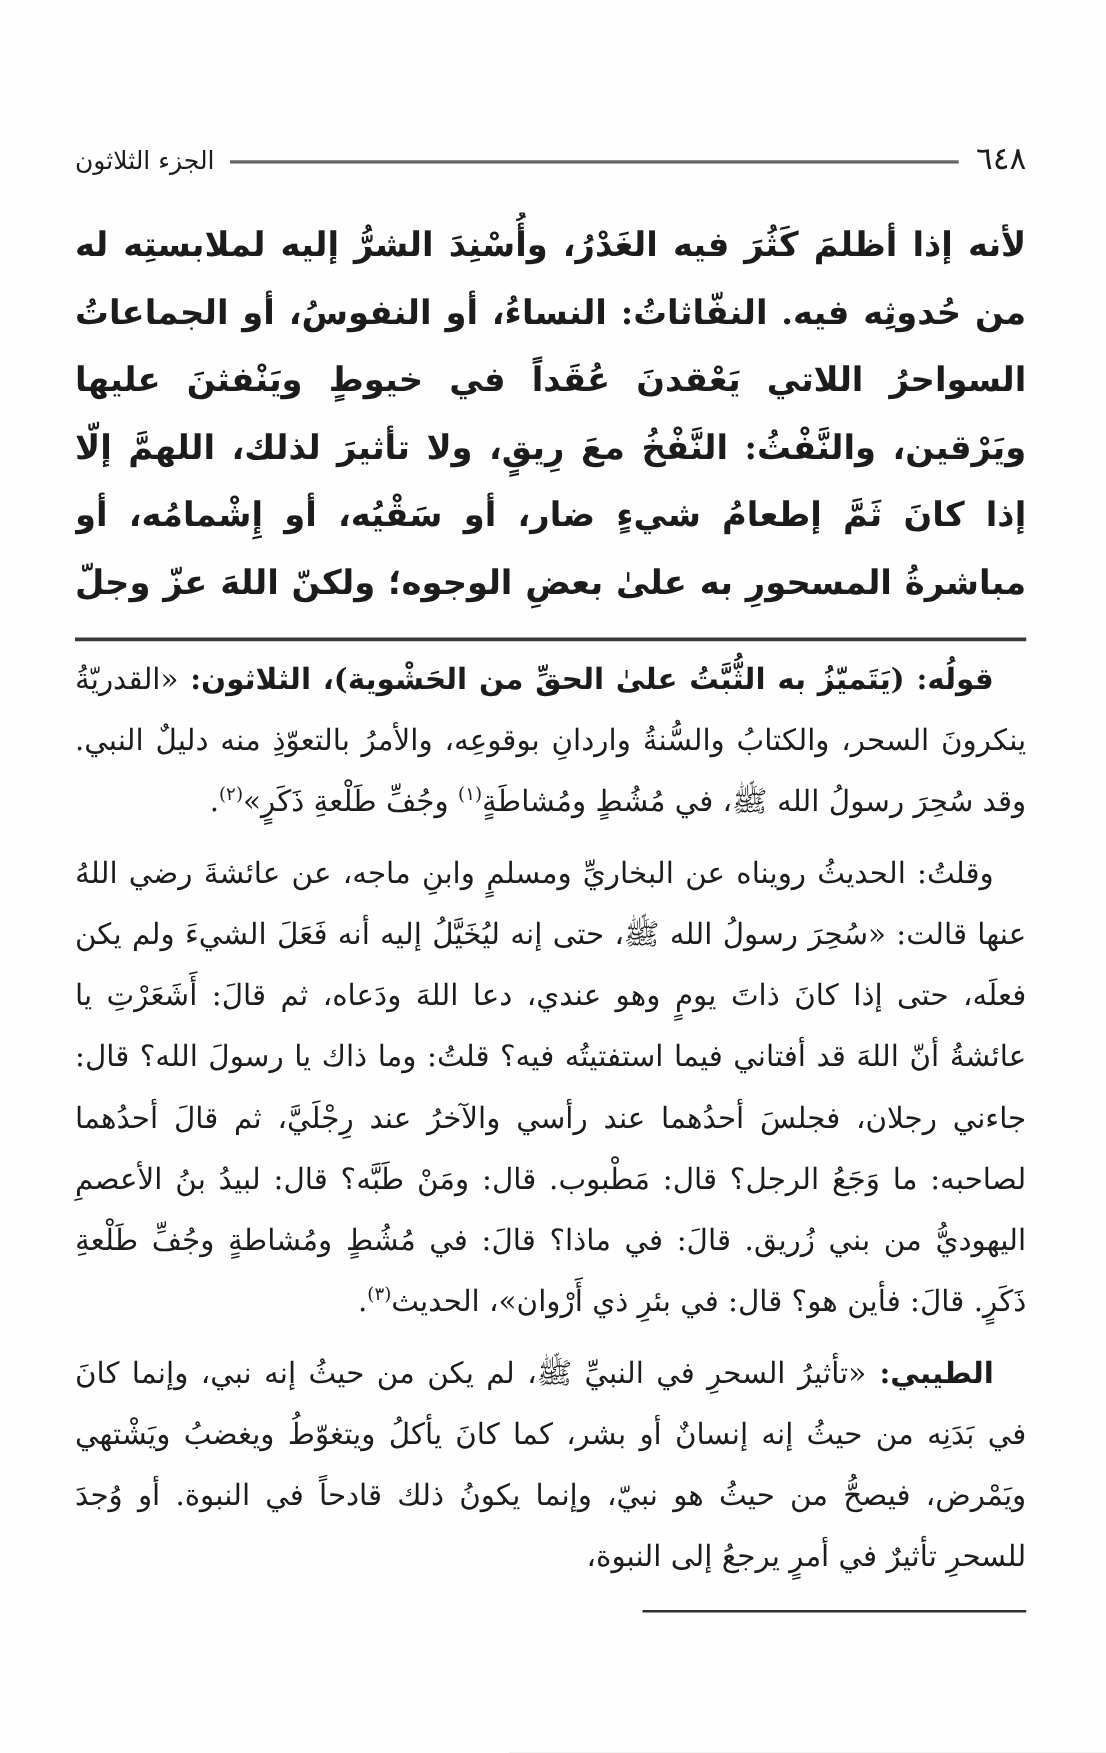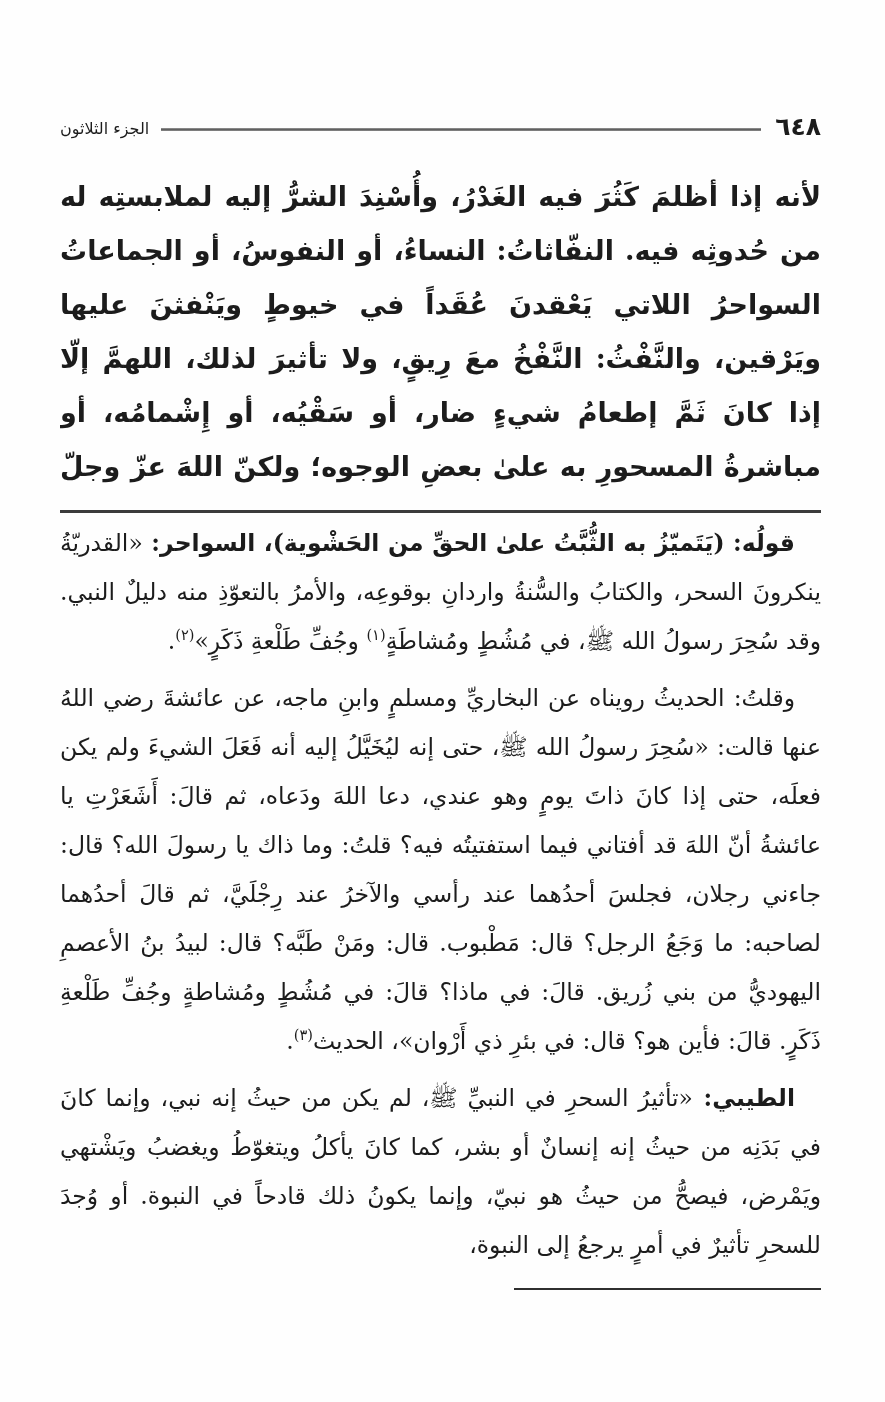--- a/index.html
+++ b/index.html
@@ -21,33 +21,33 @@
     font-family: "DejaVu Serif", "DejaVu Sans", serif;
   }
   
   .header {
     display: flex;
     align-items: center;
     height: 36px;
   }
   .page-number {
     font-size: 25px;
-    font-weight: bold;
+    font-weight: normal;
     white-space: nowrap;
     letter-spacing: 2px;
     text-align: right;
   }
   .header-rule {
     flex: 1;
     height: 3px;
     background: linear-gradient(to bottom, #9a9a9a, #555 60%, #9a9a9a);
     margin: 6px 14px 0 12px;
   }
   .part-title {
-    font-size: 16px;
+    font-size: 20px;
     white-space: nowrap;
     padding-top: 4px;
   }
   
   .matn {
     margin-top: 26px;
     font-size: 27px;
     font-weight: 700;
     line-height: 54px;
     text-align: justify;
@@ -106,21 +106,21 @@
 
   <div class="matn">
     <span>لأنه إذا أظلمَ كَثُرَ فيه الغَدْرُ، وأُسْنِدَ الشرُّ إليه لملابستِه له من حُدوثِه فيه. النفّاثاتُ: النساءُ، أو النفوسُ، أو الجماعاتُ السواحرُ اللاتي يَعْقدنَ عُقَداً في خيوطٍ ويَنْفثنَ عليها ويَرْقين، والنَّفْثُ: النَّفْخُ معَ رِيقٍ، ولا تأثيرَ لذلك، اللهمَّ إلّا إذا كانَ ثَمَّ إطعامُ شيءٍ ضار، أو سَقْيُه، أو إِشْمامُه، أو مباشرةُ المسحورِ به علىٰ بعضِ الوجوه؛ ولكنّ اللهَ عزّ وجلّ قد يفعلُ عند ذلك فعلاً علىٰ سبيلِ الامتحانِ الذي يَتَميزُ به الثُّبَّتُ علىٰ الحقِّ من الحَشْويةِ والجَهَلةِ من العَوام، </span>
   </div>
 
   <hr class="section-separator">
 
   <div class="commentary">
 
     <p>
-      <span class="bold">قولُه: (يَتَميّزُ به الثُّبَّتُ علىٰ الحقِّ من الحَشْوية)، السواحر: </span><span>«القدريّةُ ينكرونَ السحر، والكتابُ والسُّنةُ واردانِ بوقوعِه، والأمرُ بالتعوّذِ منه دليلٌ النبي. وقد سُحِرَ رسولُ الله ﷺ، في مُشُطٍ ومُشاطَةٍ</span><span class="fn-ref">(١)</span><span> وجُفِّ طَلْعةِ ذَكَرٍ»</span><span class="fn-ref">(٢)</span><span>.</span>
+      <span class="bold">قولُه: (يَتَميّزُ به الثُّبَّتُ علىٰ الحقِّ من الحَشْوية)، الثلاثون: </span><span>«القدريّةُ ينكرونَ السحر، والكتابُ والسُّنةُ واردانِ بوقوعِه، والأمرُ بالتعوّذِ منه دليلٌ النبي. وقد سُحِرَ رسولُ الله ﷺ، في مُشُطٍ ومُشاطَةٍ</span><span class="fn-ref">(١)</span><span> وجُفِّ طَلْعةِ ذَكَرٍ»</span><span class="fn-ref">(٢)</span><span>.</span>
     </p>
 
     <p>
       <span>وقلتُ: الحديثُ رويناه عن البخاريِّ ومسلمٍ وابنِ ماجه، عن عائشةَ رضي اللهُ عنها قالت: «سُحِرَ رسولُ الله ﷺ، حتى إنه ليُخَيَّلُ إليه أنه فَعَلَ الشيءَ ولم يكن فعلَه، حتى إذا كانَ ذاتَ يومٍ وهو عندي، دعا اللهَ ودَعاه، ثم قالَ: أَشَعَرْتِ يا عائشةُ أنّ اللهَ قد أفتاني فيما استفتيتُه فيه؟ قلتُ: وما ذاك يا رسولَ الله؟ قال: جاءني رجلان، فجلسَ أحدُهما عند رأسي والآخرُ عند رِجْلَيَّ، ثم قالَ أحدُهما لصاحبه: ما وَجَعُ الرجل؟ قال: مَطْبوب. قال: ومَنْ طَبَّه؟ قال: لبيدُ بنُ الأعصمِ اليهوديُّ من بني زُريق. قالَ: في ماذا؟ قالَ: في مُشُطٍ ومُشاطةٍ وجُفِّ طَلْعةِ ذَكَرٍ. قالَ: فأين هو؟ قال: في بئرِ ذي أَرْوان»، الحديث</span><span class="fn-ref">(٣)</span><span>.</span>
     </p>
 
     <p>
       <span class="bold">الطيبي: </span><span>«تأثيرُ السحرِ في النبيِّ ﷺ، لم يكن من حيثُ إنه نبي، وإنما كانَ في بَدَنِه من حيثُ إنه إنسانٌ أو بشر، كما كانَ يأكلُ ويتغوّطُ ويغضبُ ويَشْتهي ويَمْرض، فيصحُّ من حيثُ هو نبيّ، وإنما يكونُ ذلك قادحاً في النبوة. أو وُجدَ للسحرِ تأثيرٌ في أمرٍ يرجعُ إلى النبوة،</span>
     </p>
 

